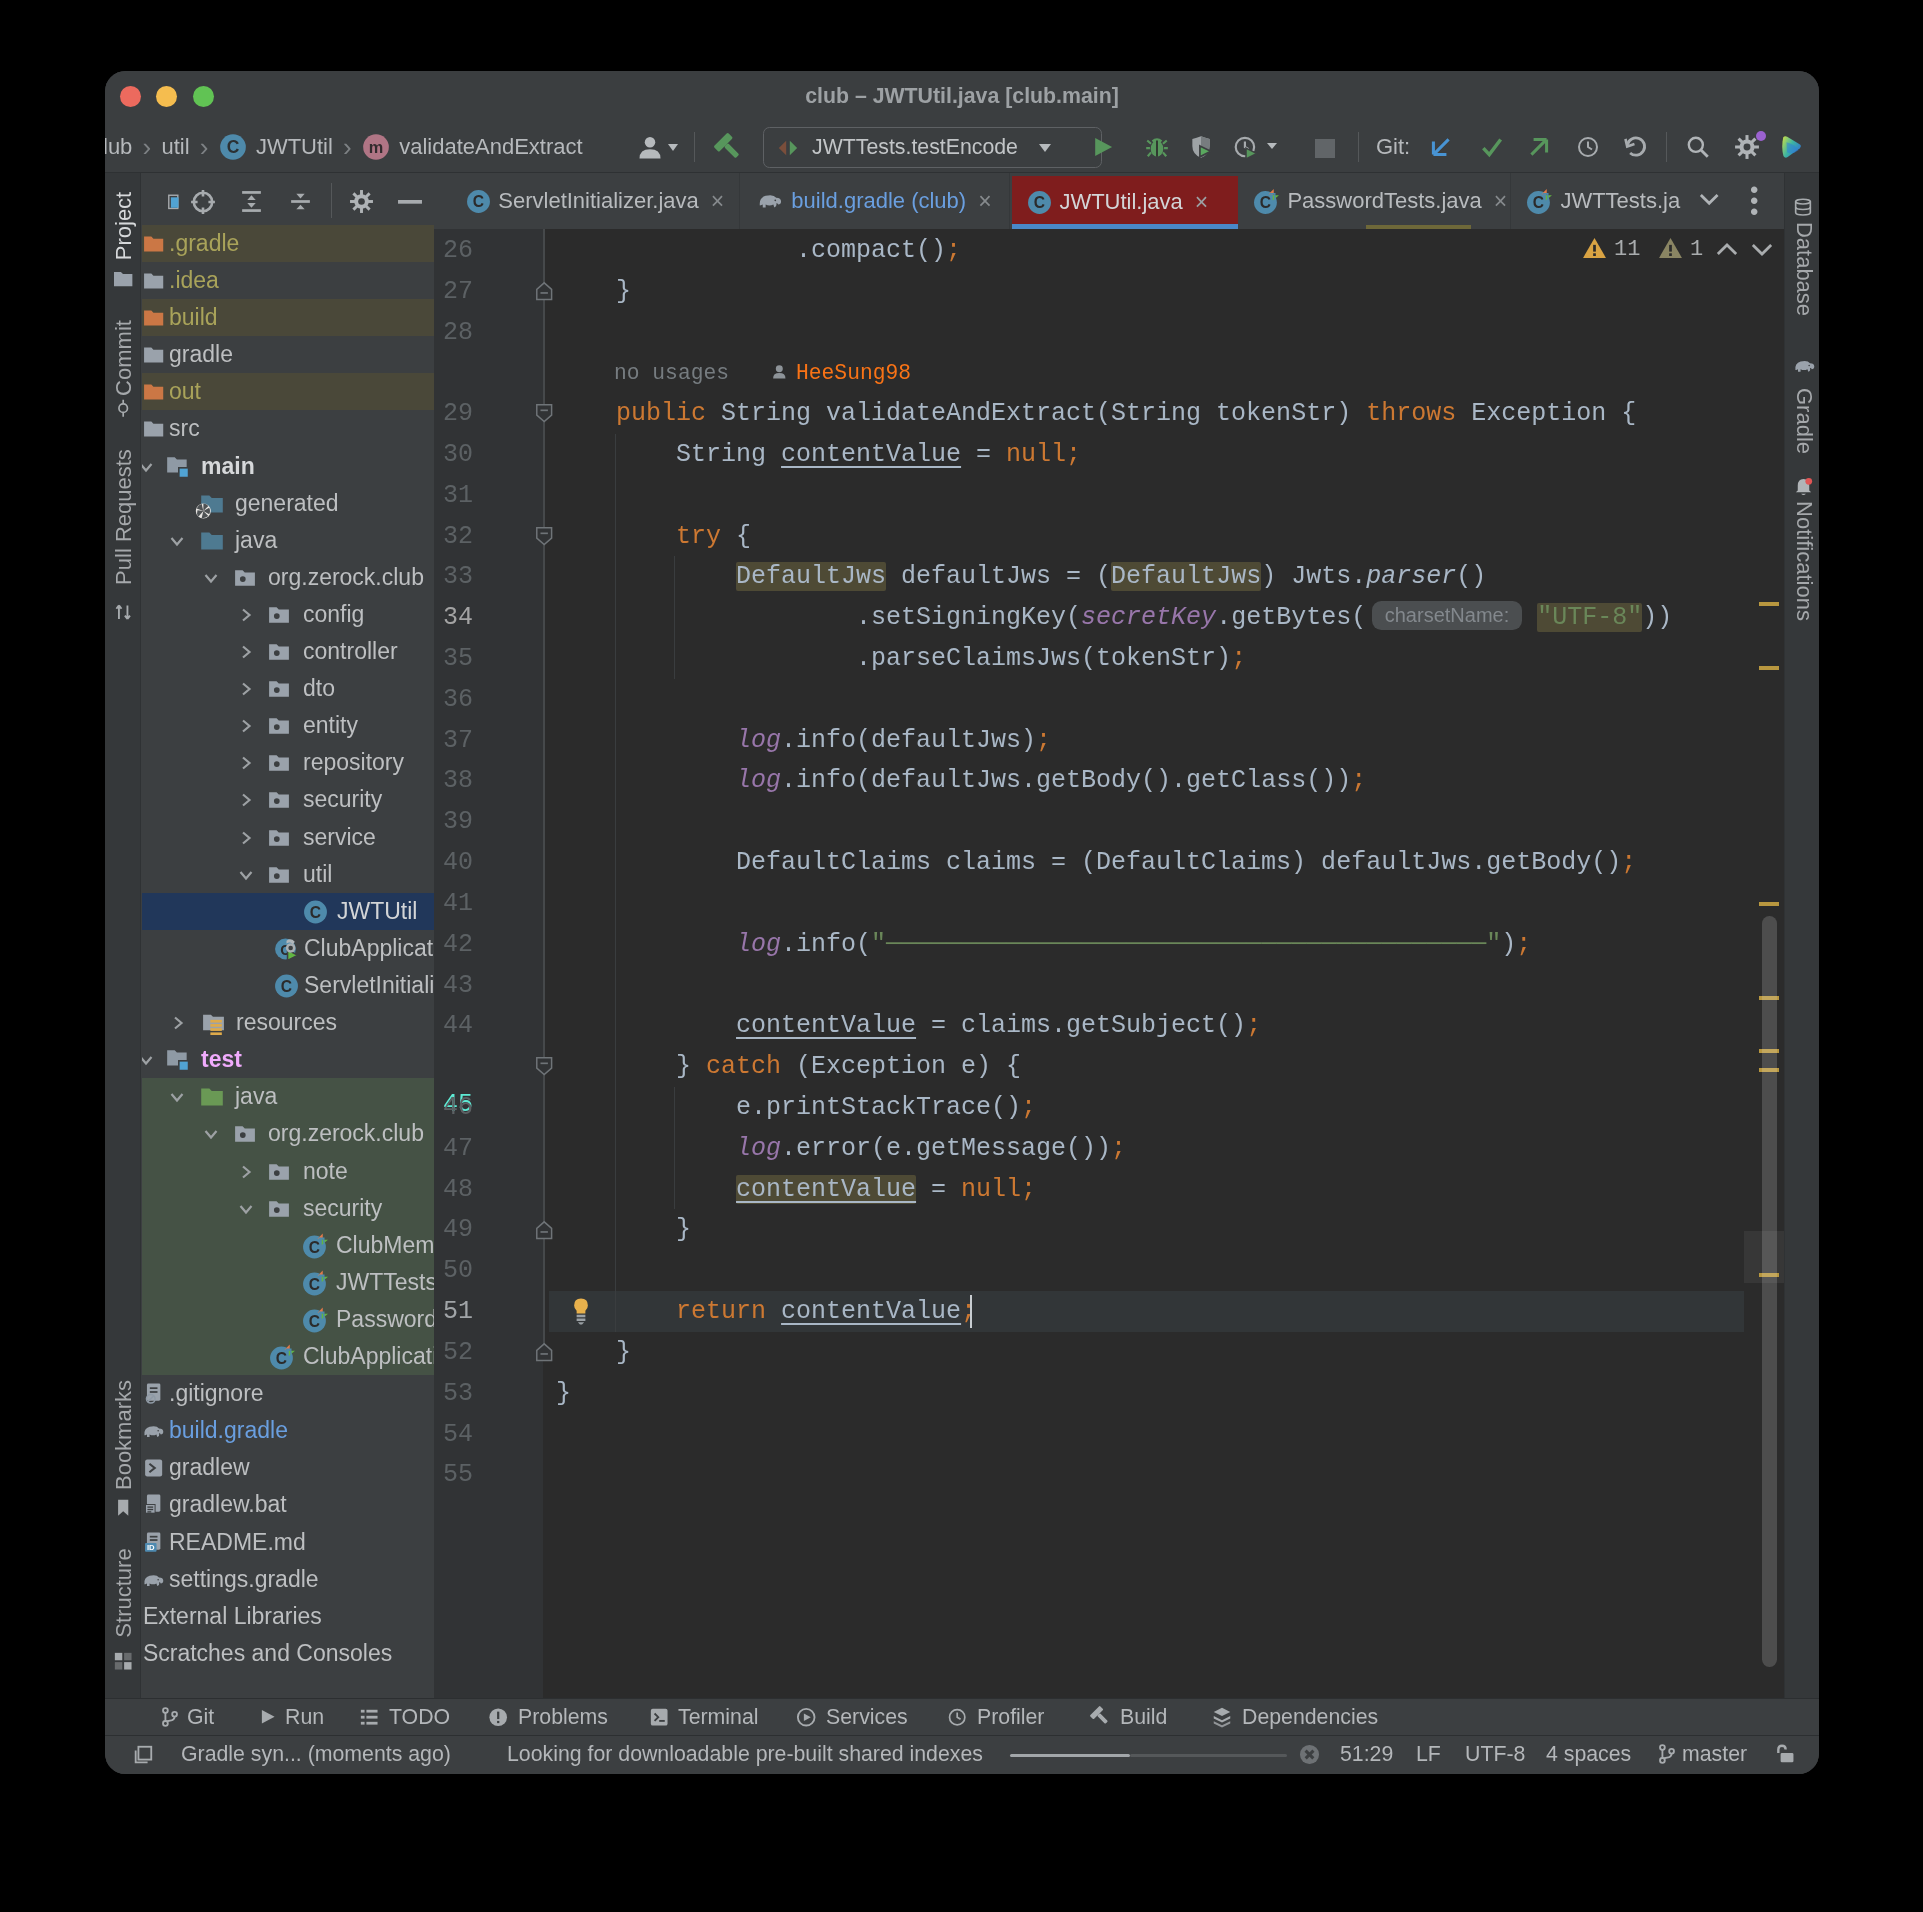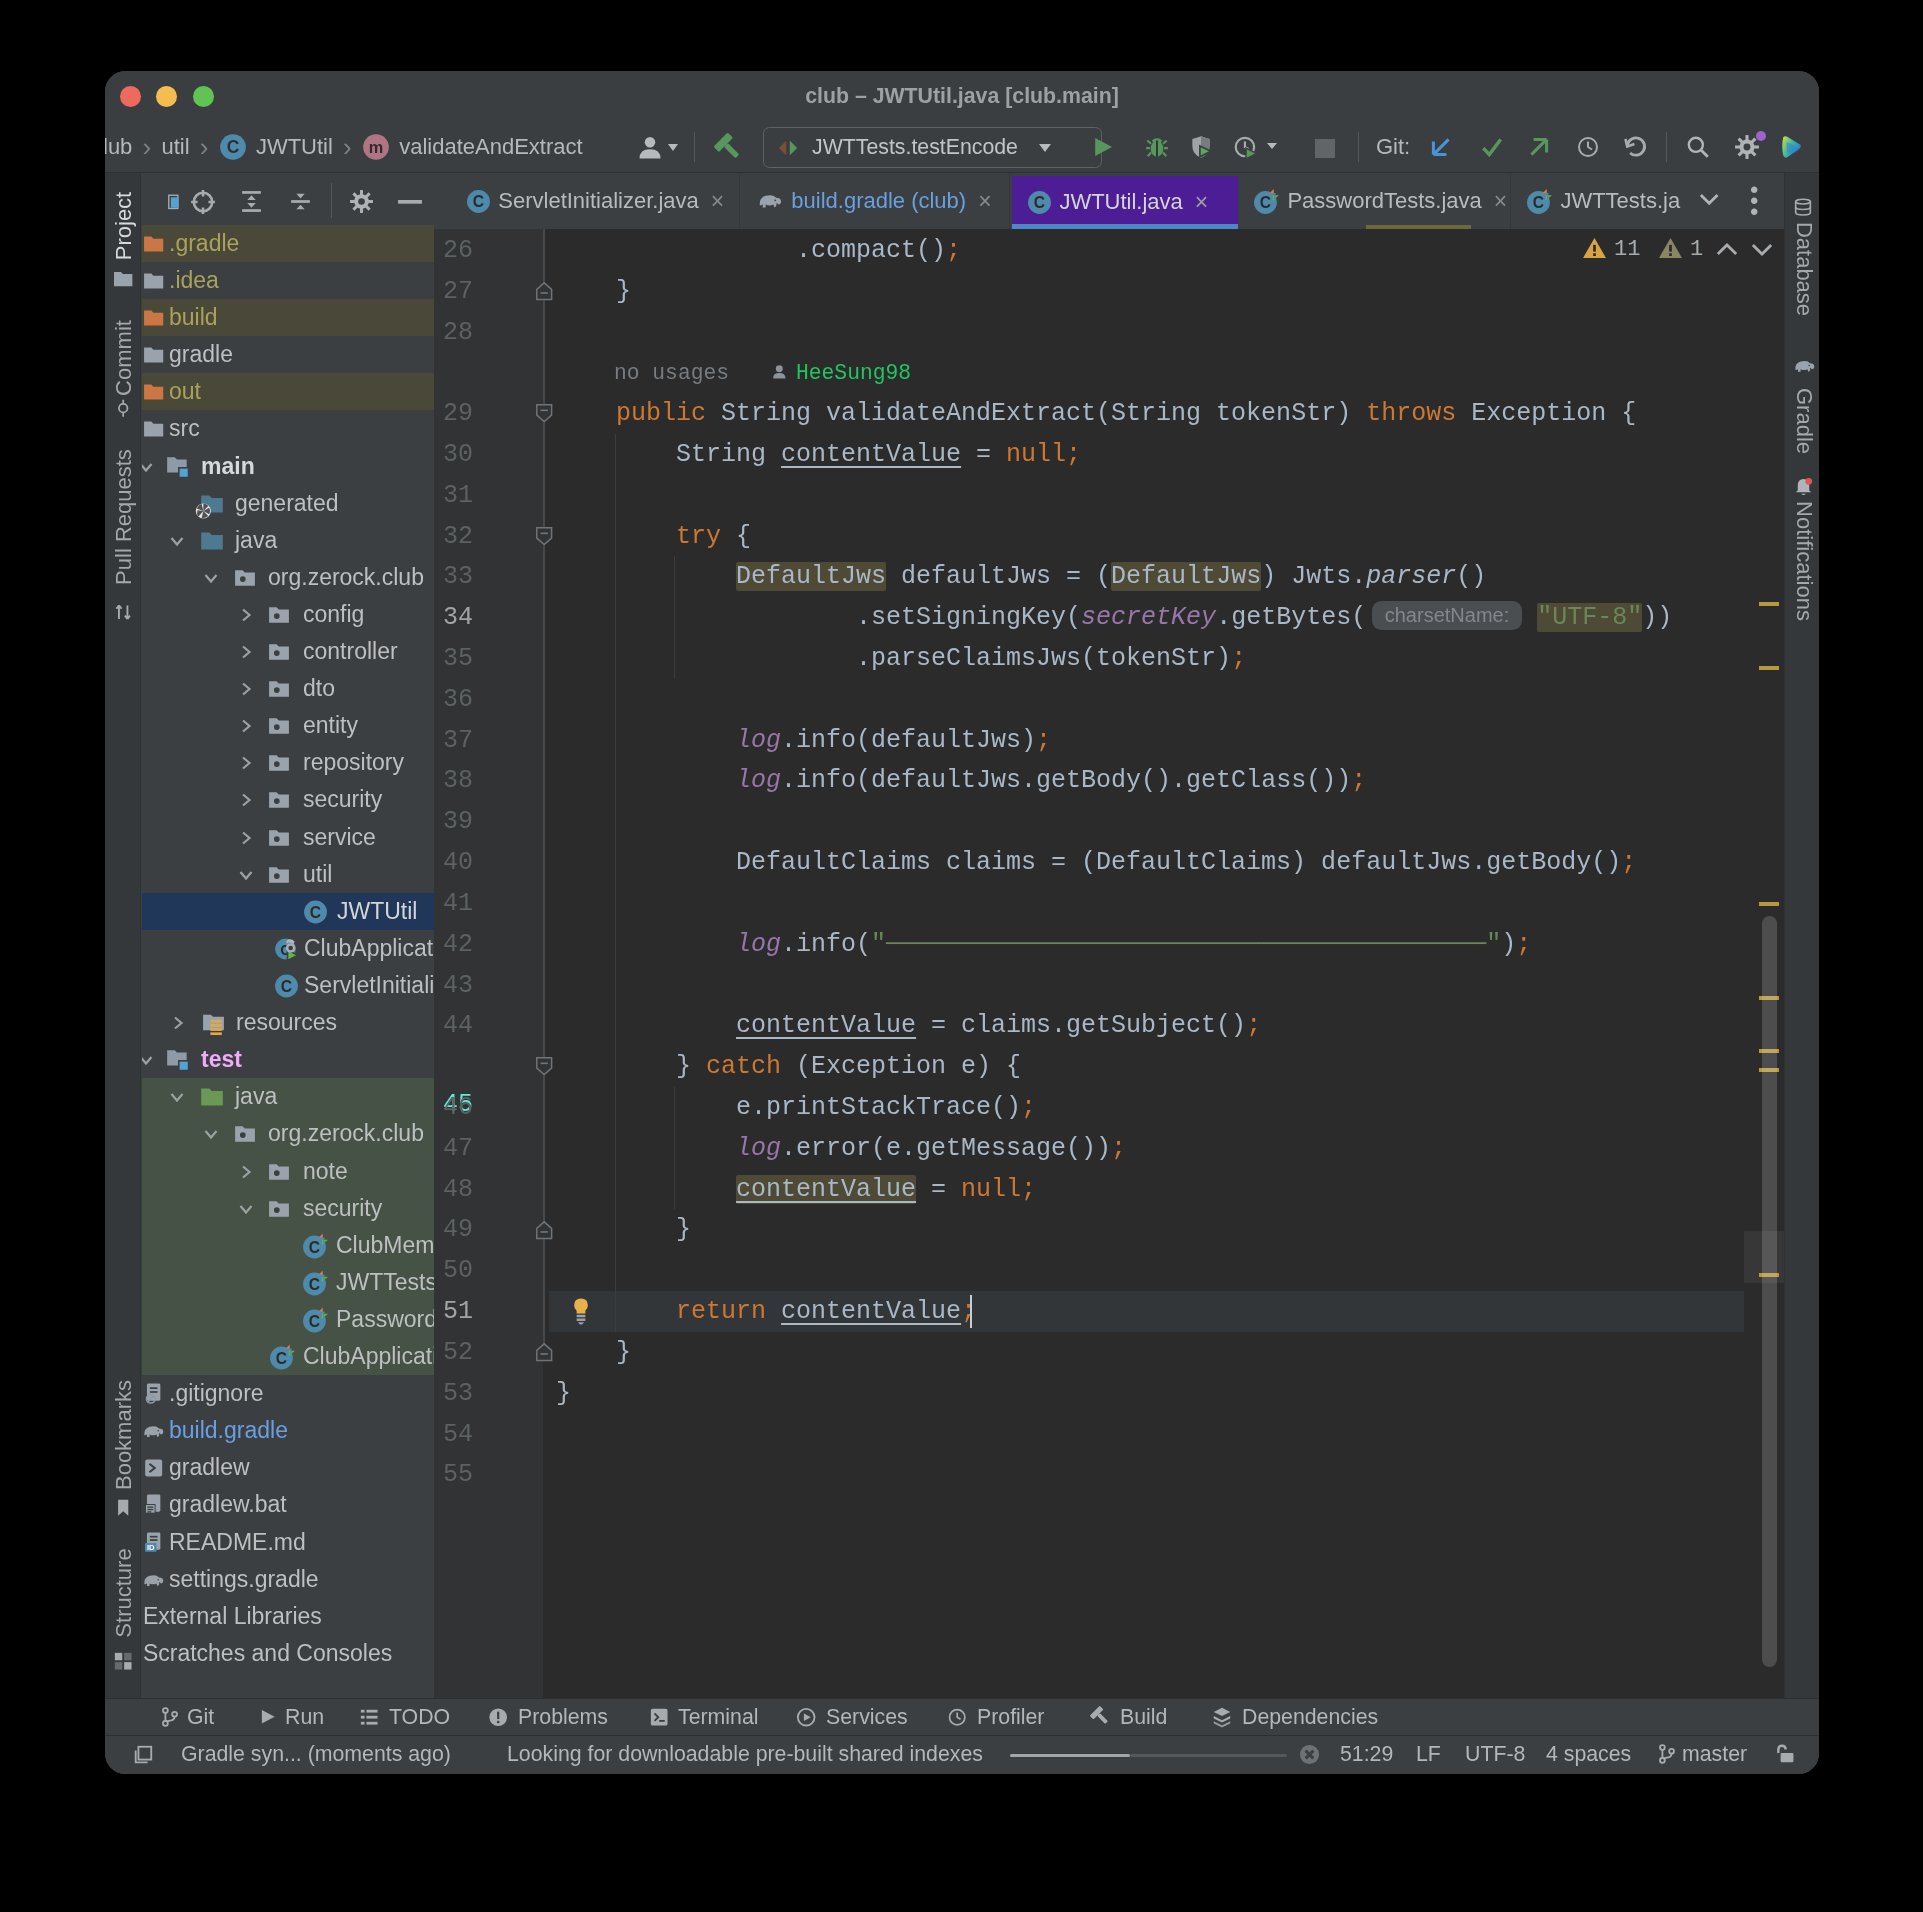--- a/index.html
+++ b/index.html
@@ -766,21 +766,21 @@
         <span style="margin-left:7.4px;font-size:22px;color:#b8bbbe">ServletInitializer.java</span>
         <span style="margin-left:12px;font-size:23px;color:#868a8d">×</span>
       </div>
       <div class="tw" style="left:307px;top:0;width:269px;height:56px;border-right:0.9px solid #35383a">
         <svg style="margin-left:15px" width="27" height="21.3" viewBox="0 0 28 22">
               <use href="#elephant"></use>
             </svg>
         <span style="margin-left:8.3px;font-size:22px;color:#6a9fe0">build.gradle (club)</span>
         <span style="margin-left:12px;font-size:23px;color:#868a8d">×</span>
       </div>
-      <div class="tw" style="left:578px;top:2.8px;width:226px;height:53px;background:#4c1d95">
+      <div class="tw" style="left:578px;top:2.8px;width:226px;height:53px;background:#7f1d1d">
         <svg style="margin-left:15px" width="25" height="25" viewBox="0 0 24 24">
               <use href="#cls"></use>
             </svg>
         <span style="margin-left:7.4px;font-size:22px;color:#d3d5d7">JWTUtil.java</span>
         <span style="margin-left:12px;font-size:23px;color:#9ca0a3">×</span>
       </div>
       <div class="abs" style="left:578px;top:51px;width:226px;height:4.6px;background:#4a88c8"></div>
       <div class="tw" style="left:805px;top:0;width:272px;height:56px;border-right:0.9px solid #35383a">
         <svg style="margin-left:14px" width="27" height="27" viewBox="0 0 26 26">
               <use href="#clstest"></use>
@@ -867,21 +867,21 @@
       </div>
       <div id="code">
       <div class="cl" style="top:0.9px">                .compact()<span class="kw">;</span></div>
       <div class="cl" style="top:42px">    }</div>
       <div class="abs sans" style="left:180px;top:123px;height:41px;display:flex;align-items:center;font-size:21.3px;color:#767c80">
               <span>no usages</span>
               <svg style="margin-left:41px" width="18.6" height="18.6" viewBox="0 0 24 24">
                 <circle cx="12" cy="7.5" r="4.5" fill="#8d9398"></circle>
                 <path d="M4 20 Q4 13 12 13 Q20 13 20 20 Z" fill="#8d9398"></path>
               </svg>
-              <span style="margin-left:7.4px;color:#22c55e">HeeSung98</span>
+              <span style="margin-left:7.4px;color:#f97316">HeeSung98</span>
             </div>
       <div class="cl" style="top:164px">    <span class="kw">public</span> String validateAndExtract(String tokenStr) <span class="kw">throws</span> Exception {</div>
       <div class="cl" style="top:205px">        String <span class="uv">contentValue</span> = <span class="kw">null</span><span class="kw">;</span></div>
       <div class="cl" style="top:287px">        <span class="kw">try</span> {</div>
       <div class="cl" style="top:327px">            <span class="hlid">DefaultJws</span> defaultJws = (<span class="hlid">DefaultJws</span>) Jwts.<span class="ital">parser</span>()</div>
       <div class="cl" style="top:368px">                    .setSigningKey(<span class="fld">secretKey</span>.getBytes(<span class="pill">charsetName:</span> <span class="str hlid">"UTF-8"</span>))</div>
       <div class="cl" style="top:409px">                    .parseClaimsJws(tokenStr)<span class="kw">;</span></div>
       <div class="cl" style="top:491px">            <span class="fld">log</span>.info(defaultJws)<span class="kw">;</span></div>
       <div class="cl" style="top:531px">            <span class="fld">log</span>.info(defaultJws.getBody().getClass())<span class="kw">;</span></div>
       <div class="cl" style="top:613px">            DefaultClaims claims = (DefaultClaims) defaultJws.getBody()<span class="kw">;</span></div>

